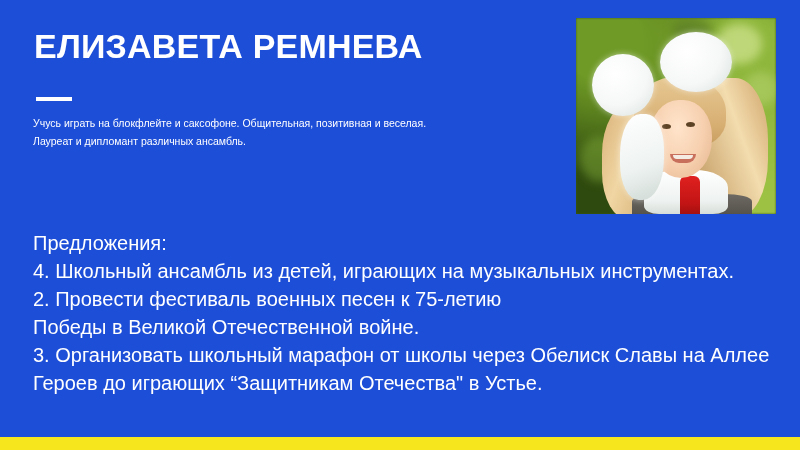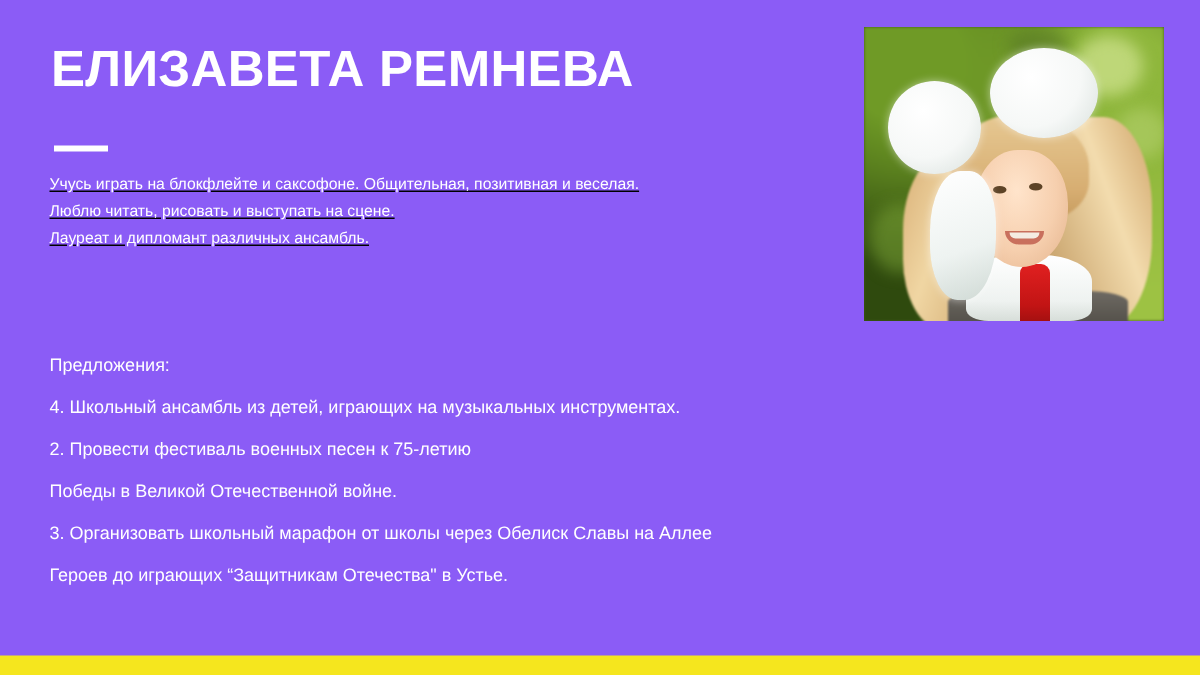--- a/index.html
+++ b/index.html
@@ -9,21 +9,21 @@
   body {
     width: 800px;
     height: 450px;
     overflow: hidden;
     font-family: "Liberation Sans", sans-serif;
   }
   #slide {
     position: relative;
     width: 800px;
     height: 450px;
-    background: #8b5cf6;
+    background: #1d4ed8;
     overflow: hidden;
   }
 
   
   #title {
     position: absolute;
     left: 34px;
     top: 26px;
     font-size: 34px;
     line-height: 40px;
@@ -40,38 +40,37 @@
     height: 4px;
     background: #ffffff;
   }
 
   
   #intro {
     position: absolute;
     left: 33px;
     top: 114px;
     width: 520px;
-    text-decoration: underline;
   }
   #intro .line {
     font-size: 10.5px;
     line-height: 18px;
     color: #ffffff;
     white-space: nowrap;
   }
 
   
   #proposals {
     position: absolute;
     left: 33px;
     top: 229px;
     width: 740px;
   }
   #proposals .line {
-    font-size: 12px;
+    font-size: 20px;
     line-height: 28px;
     color: #ffffff;
     white-space: nowrap;
   }
 
   
   #bottom-band {
     position: absolute;
     left: 0;
     bottom: 0;
@@ -216,21 +215,20 @@
 <body>
 
 <div id="slide">
 
   <div id="title">ЕЛИЗАВЕТА РЕМНЕВА</div>
 
   <div id="title-rule"></div>
 
   <div id="intro">
     <div class="line">Учусь играть на блокфлейте и саксофоне. Общительная, позитивная и веселая.</div>
-    <div class="line">Люблю читать, рисовать и выступать на сцене.</div>
     <div class="line"> Лауреат и дипломант различных ансамбль.</div>
   </div>
 
   <div id="proposals">
     <div class="line">Предложения:</div>
     <div class="line">4. Школьный ансамбль из детей, играющих на музыкальных инструментах.</div>
     <div class="line">2. Провести фестиваль военных песен к 75-летию</div>
     <div class="line">Победы в Великой Отечественной войне.</div>
     <div class="line">3. Организовать школьный марафон от школы через Обелиск Славы на Аллее</div>
     <div class="line">Героев до играющих “Защитникам Отечества" в Устье.</div>

